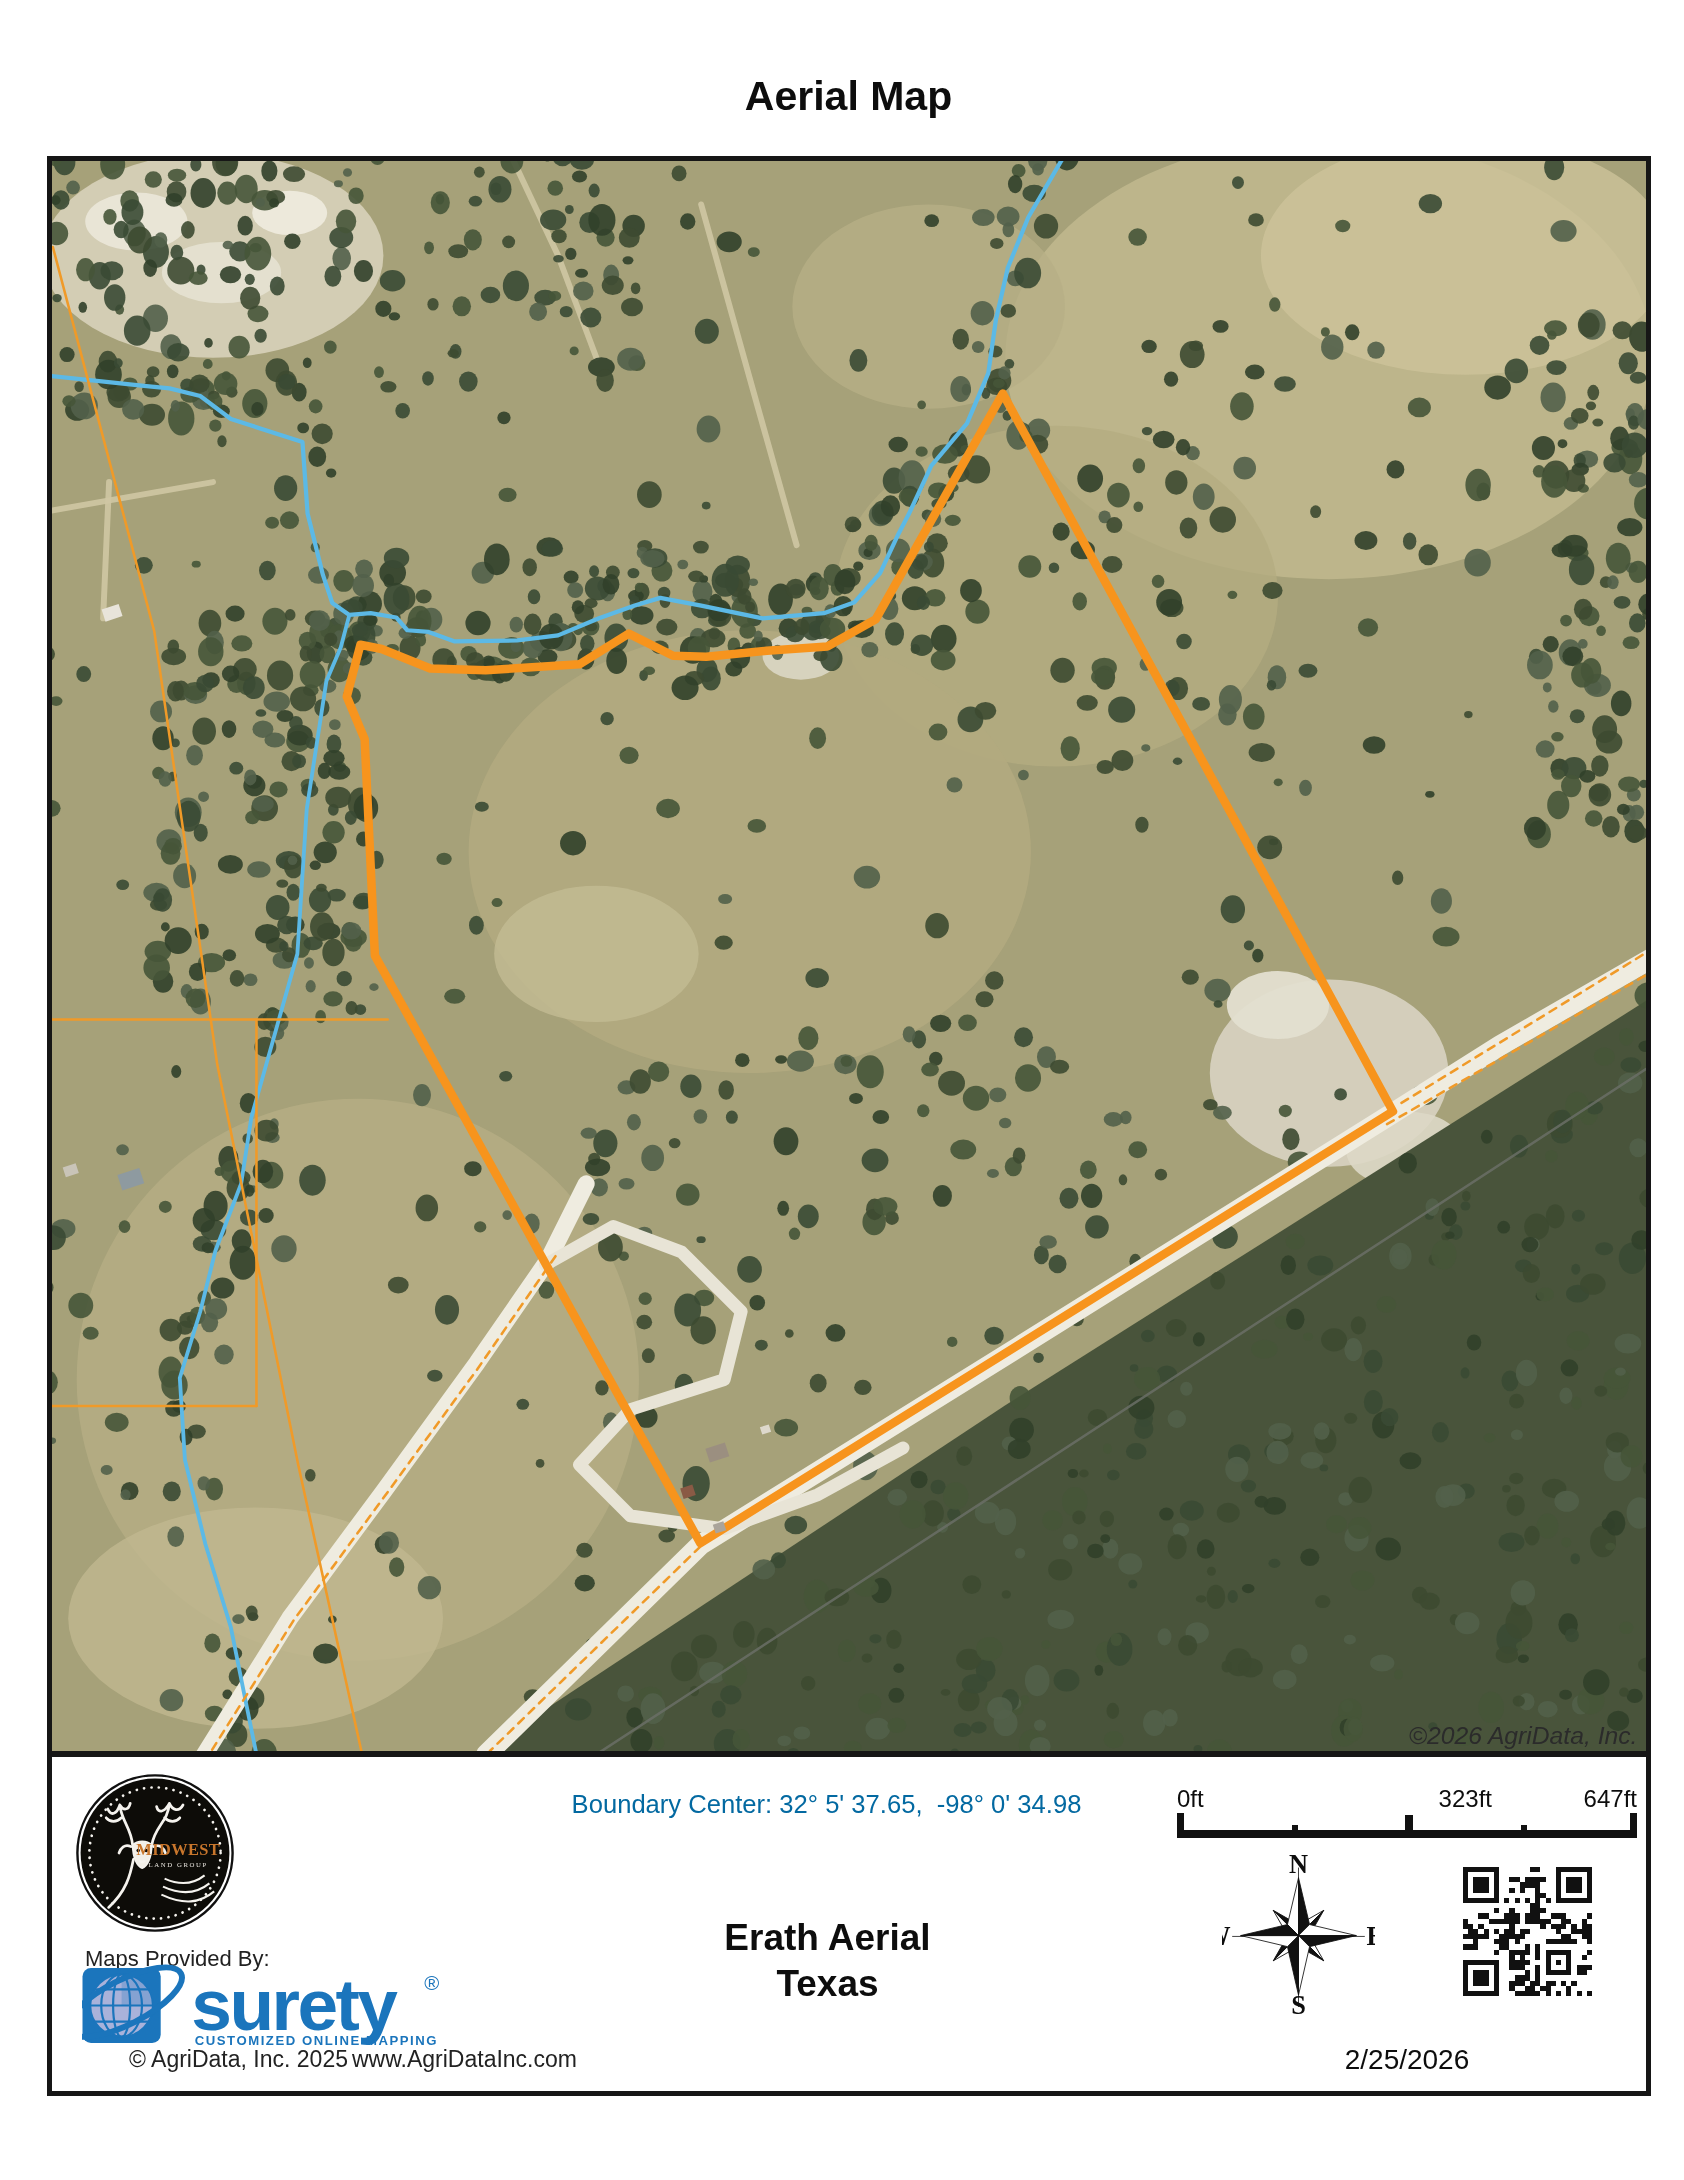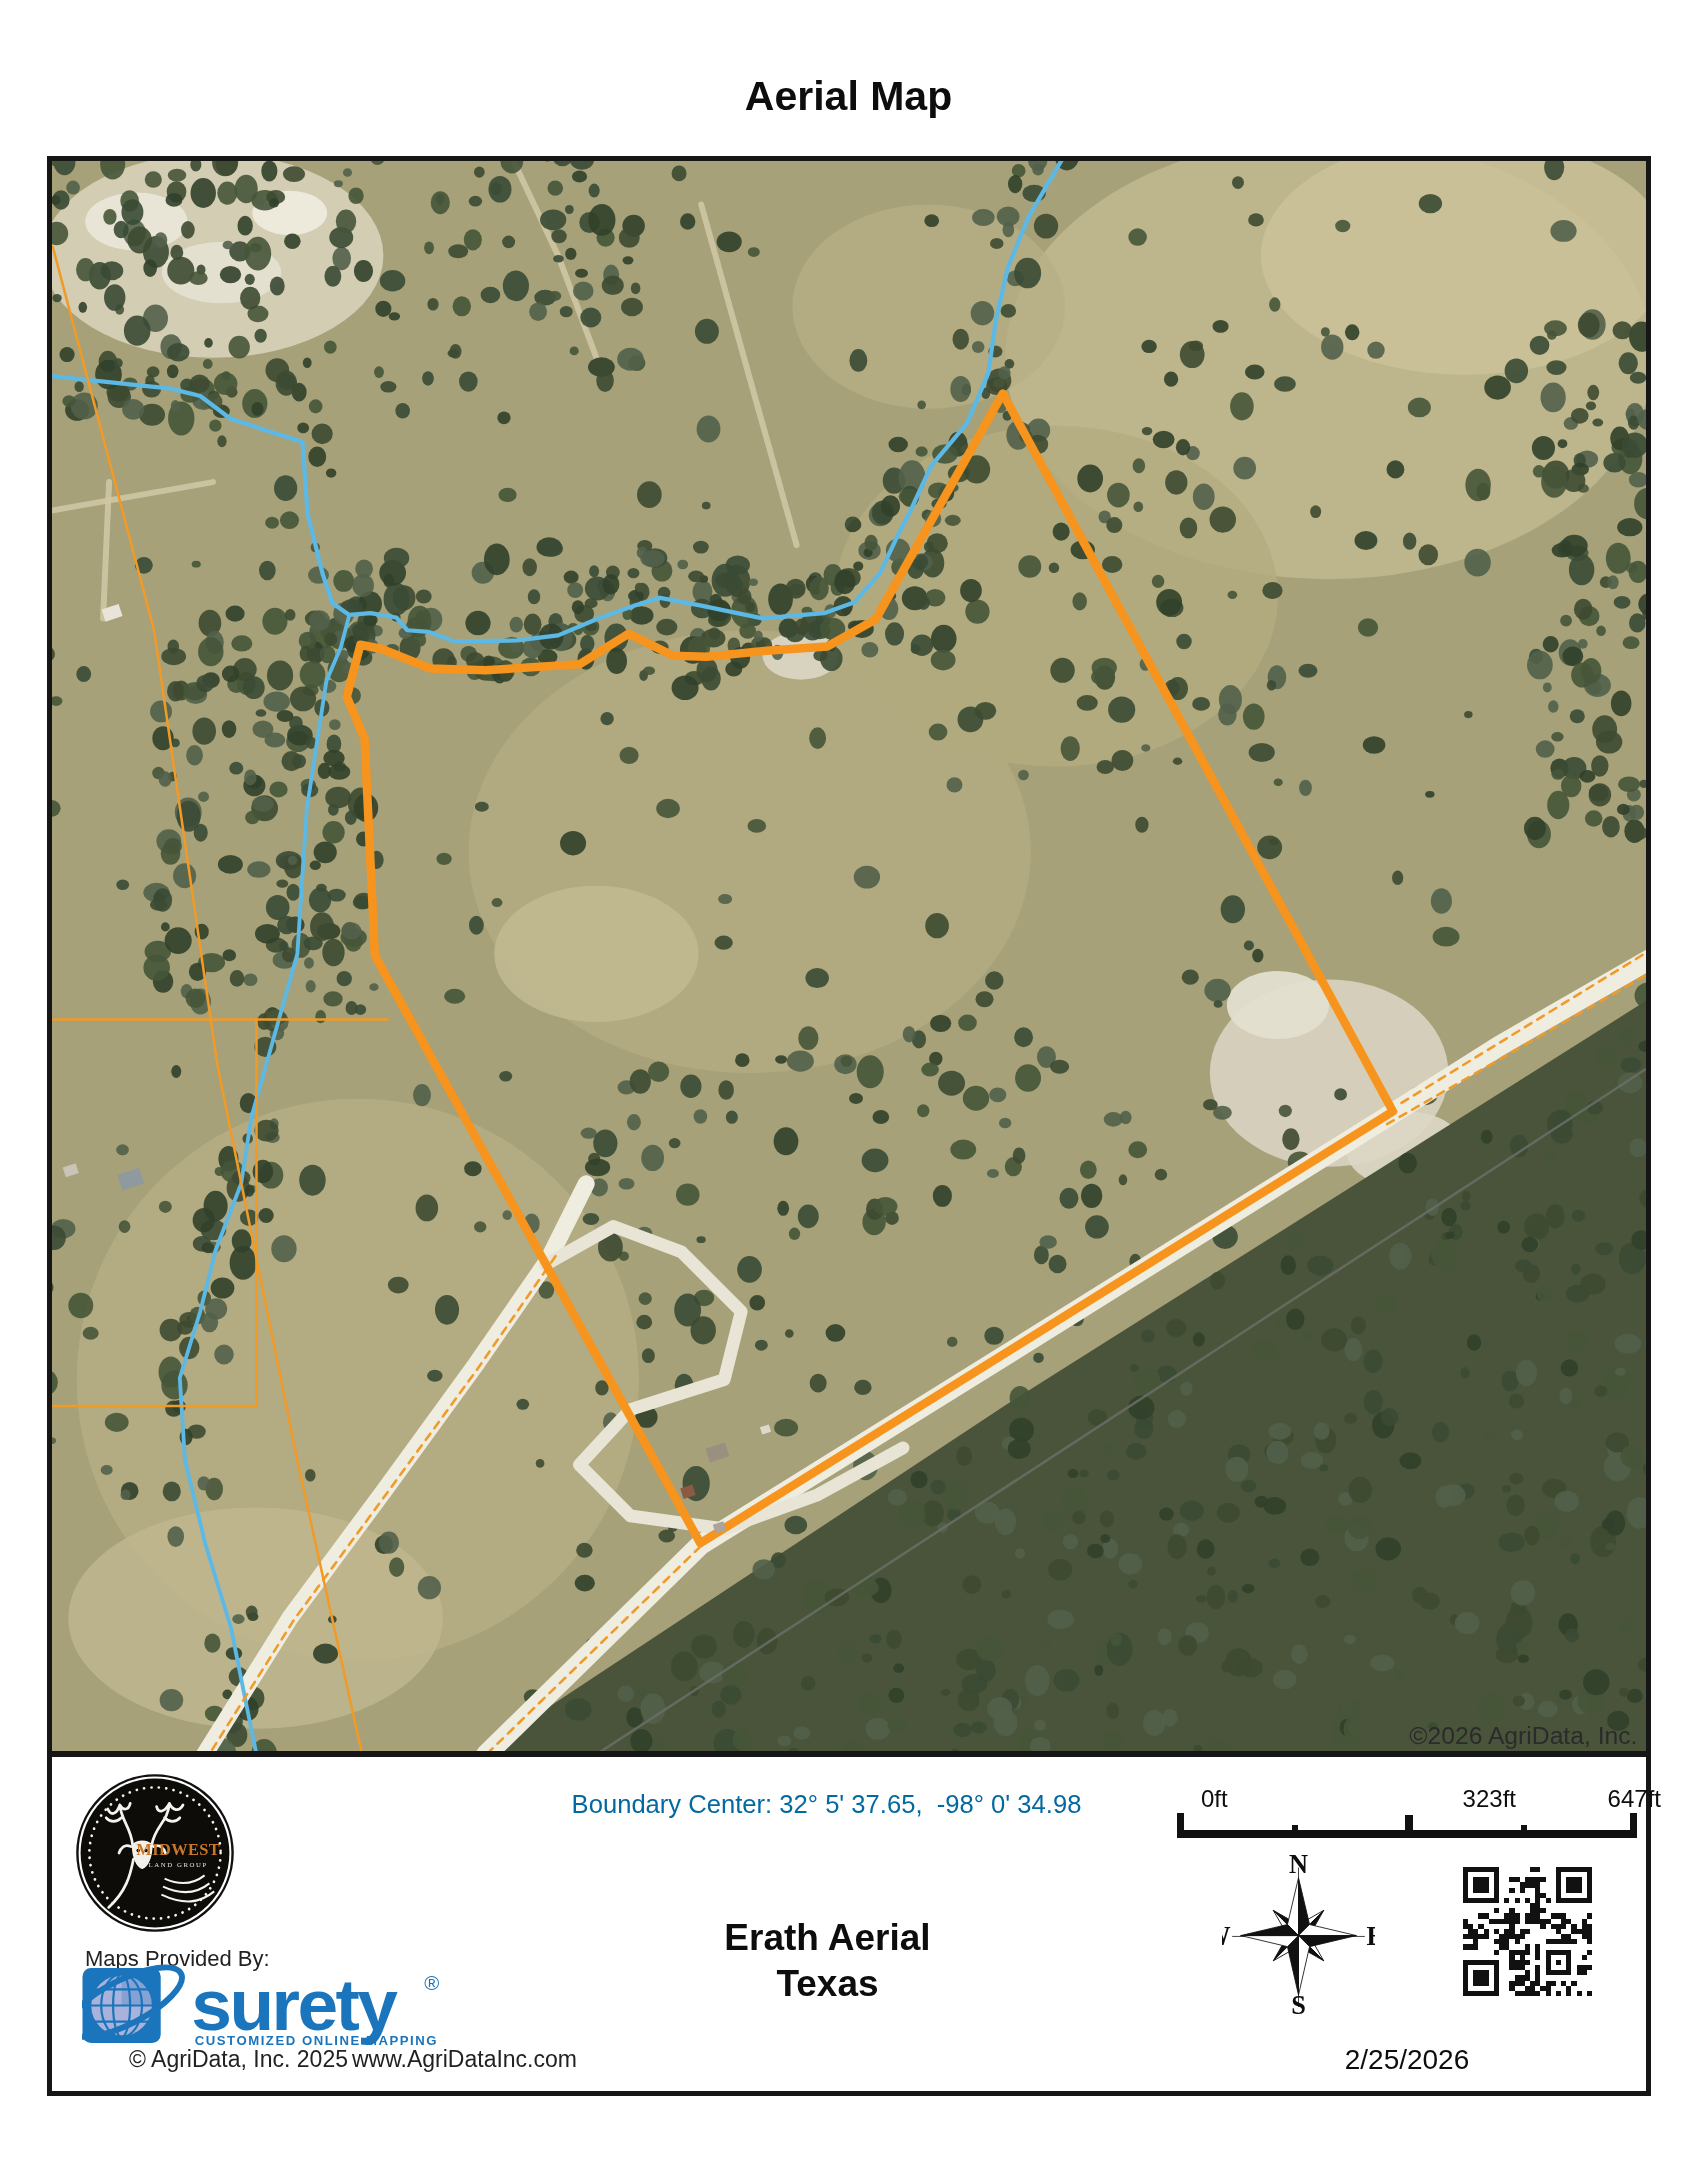--- a/index.html
+++ b/index.html
@@ -1,27 +1,27 @@
 <!DOCTYPE html>
 <html style="font-size:13.6px"><head>
 <meta charset="utf-8">
 <style>
   html,body{margin:0;padding:0;background:#fff;}
   .page{position:relative;width:1685px;height:2181px;background:#fff;overflow:hidden;
         font-family:"Liberation Sans",sans-serif;color:#111;}
   .abs{position:absolute;}
   .page-title{left:0;top:73px;width:1697px;text-align:center;font-size:41px;font-weight:bold;color:#0d0d0d;letter-spacing:0;}
   .frame{left:47px;top:156px;width:1604px;height:1940px;border:5.1px solid #161616;box-sizing:border-box;background:#fff;}
-  .map-cell{left:52px;top:161px;width:1594px;height:1590px;overflow:hidden;background:#a6a179;}
+  .map-cell{left:52px;top:161px;width:1594px;height:1590px;overflow:hidden;background:#a6a179;font-style:italic;}
   .map-cell svg{display:block;width:100%;height:100%;}
   .divider{left:47px;top:1751px;width:1604px;height:6px;background:#161616;}
   
   .bcenter{left:358px;top:1790px;width:937px;text-align:center;font-size:25.6px;white-space:pre;color:#0369a1;}
   .county{left:572px;top:1915px;width:511px;text-align:center;font-size:37px;font-weight:bold;line-height:46px;color:#0d0d0d;}
-  .scale-label{font-size:24px;color:#0d0d0d;top:1785px;margin-left:24px;}
+  .scale-label{font-size:24px;color:#0d0d0d;top:1785px;}
   .sl-0{left:1177px;}
   .sl-mid{left:1322px;width:170px;text-align:right;}
   .sl-end{left:1467px;width:170px;text-align:right;}
   .tick{background:#111;}
   .date{left:1279px;top:2044px;width:256px;text-align:center;font-size:28px;color:#0d0d0d;}
   .provider{left:85px;top:1946px;font-size:22px;color:#222;}
   .agridata{top:2046px;font-size:23px;color:#222;margin-left:44px;}
   .agridata.c{left:85px;}
   .agridata.u{left:308px;}
   .compass-letter{font-family:"Liberation Serif",serif;font-weight:bold;font-size:31px;fill:#0d0d0d;}

